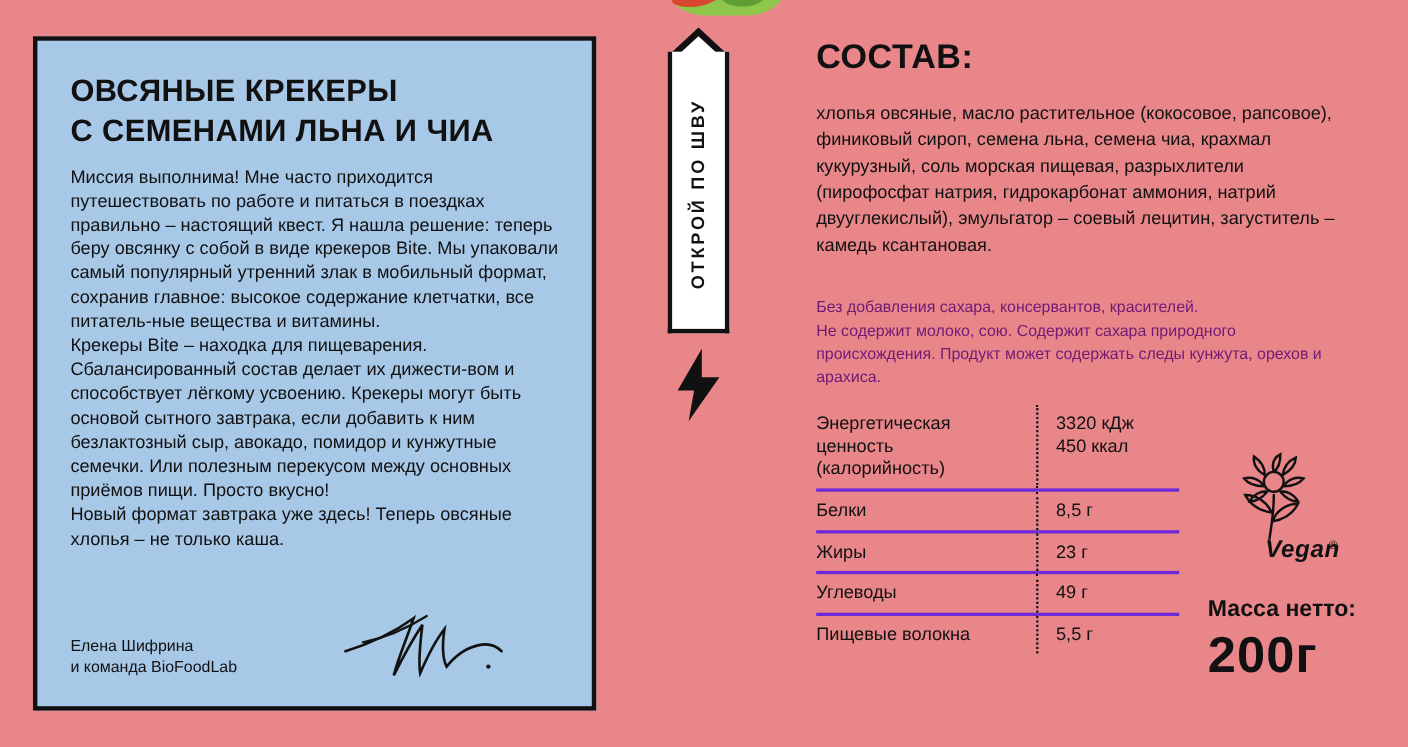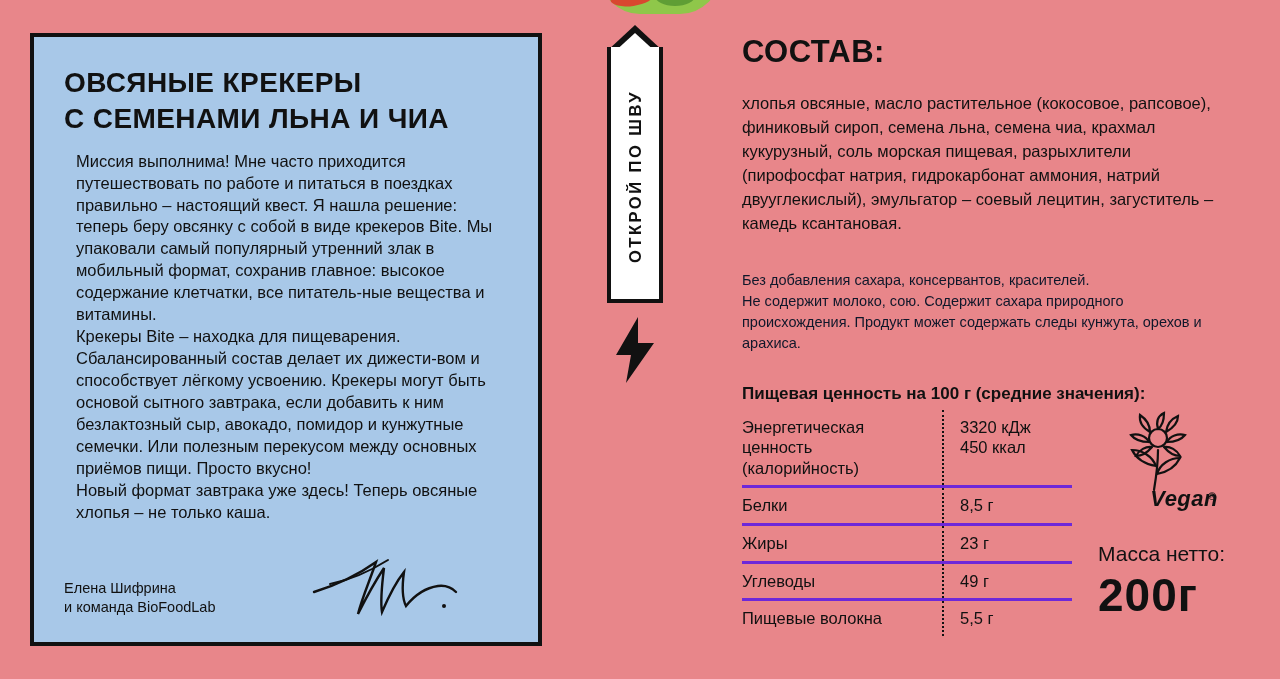--- a/index.html
+++ b/index.html
@@ -65,21 +65,21 @@
   .left-title {
     font-size: 28px;
     font-weight: bold;
     line-height: 1.28;
     letter-spacing: 0.4px;
     color: #111;
     margin: 0 0 14px 0;
     text-transform: uppercase;
   }
   .left-body p {
-    margin: 12px;
+    margin: 0;
     font-size: 16.5px;
     line-height: 1.33;
     color: #111;
   }
   .signature-block {
     position: absolute;
     left: 30px;
     bottom: 24px;
     width: 452px;
     display: flex;
@@ -180,21 +180,21 @@
     font-size: 16.5px;
     line-height: 1.45;
     color: #111;
     margin: 0;
     max-width: 480px;
   }
   .notes {
     margin-top: 34px;
     font-size: 14.5px;
     line-height: 1.45;
-    color: #0f172a;
+    color: #701a75;
     max-width: 490px;
   }
   .nutri-title {
     margin-top: 30px;
     font-size: 17px;
     font-weight: bold;
     color: #111;
   }
   .nutri-table {
     margin-top: 6px;
@@ -249,21 +249,21 @@
 
   
   .mass-block {
     position: absolute;
     left: 1098px;
     top: 542px;
     width: 170px;
   }
   .mass-label {
     font-size: 21px;
-    font-weight: normal;
+    font-weight: bold;
     color: #111;
     margin: 0;
   }
   .mass-value {
     font-size: 46px;
     font-weight: bold;
     color: #111;
     margin: 2px 0 0 0;
     letter-spacing: 1px;
   }
@@ -314,21 +314,20 @@
   <svg class="bolt" viewBox="0 0 46 70">
     <polygon points="26,2 4,40 19,40 14,68 42,28 26,28" fill="#111"></polygon>
   </svg>
 
   <div class="right-col">
     <h2 class="comp-title">СОСТАВ:</h2>
     <p class="comp-text">хлопья овсяные, масло растительное (кокосовое, рапсовое), финиковый сироп, семена льна, семена чиа, крахмал кукурузный, соль морская пищевая, разрыхлители (пирофосфат натрия, гидрокарбонат аммония, натрий двууглекислый), эмульгатор – соевый лецитин, загуститель – камедь ксантановая.</p>
     <p class="notes" style="white-space:pre-line;">Без добавления сахара, консервантов, красителей.
 Не содержит молоко, сою. Содержит сахара природного происхождения. Продукт может содержать следы кунжута, орехов и арахиса.</p>
 
-    <div class="nutri-title">Пищевая ценность на 100 г (средние значения):</div>
 
     <table class="nutri-table">
       <tbody>
         <tr>
           <td class="label">Энергетическая ценность (калорийность)</td>
           <td class="value" style="white-space:pre-line;">3320 кДж
 450 ккал</td>
         </tr>
         <tr>
           <td class="label">Белки</td>

